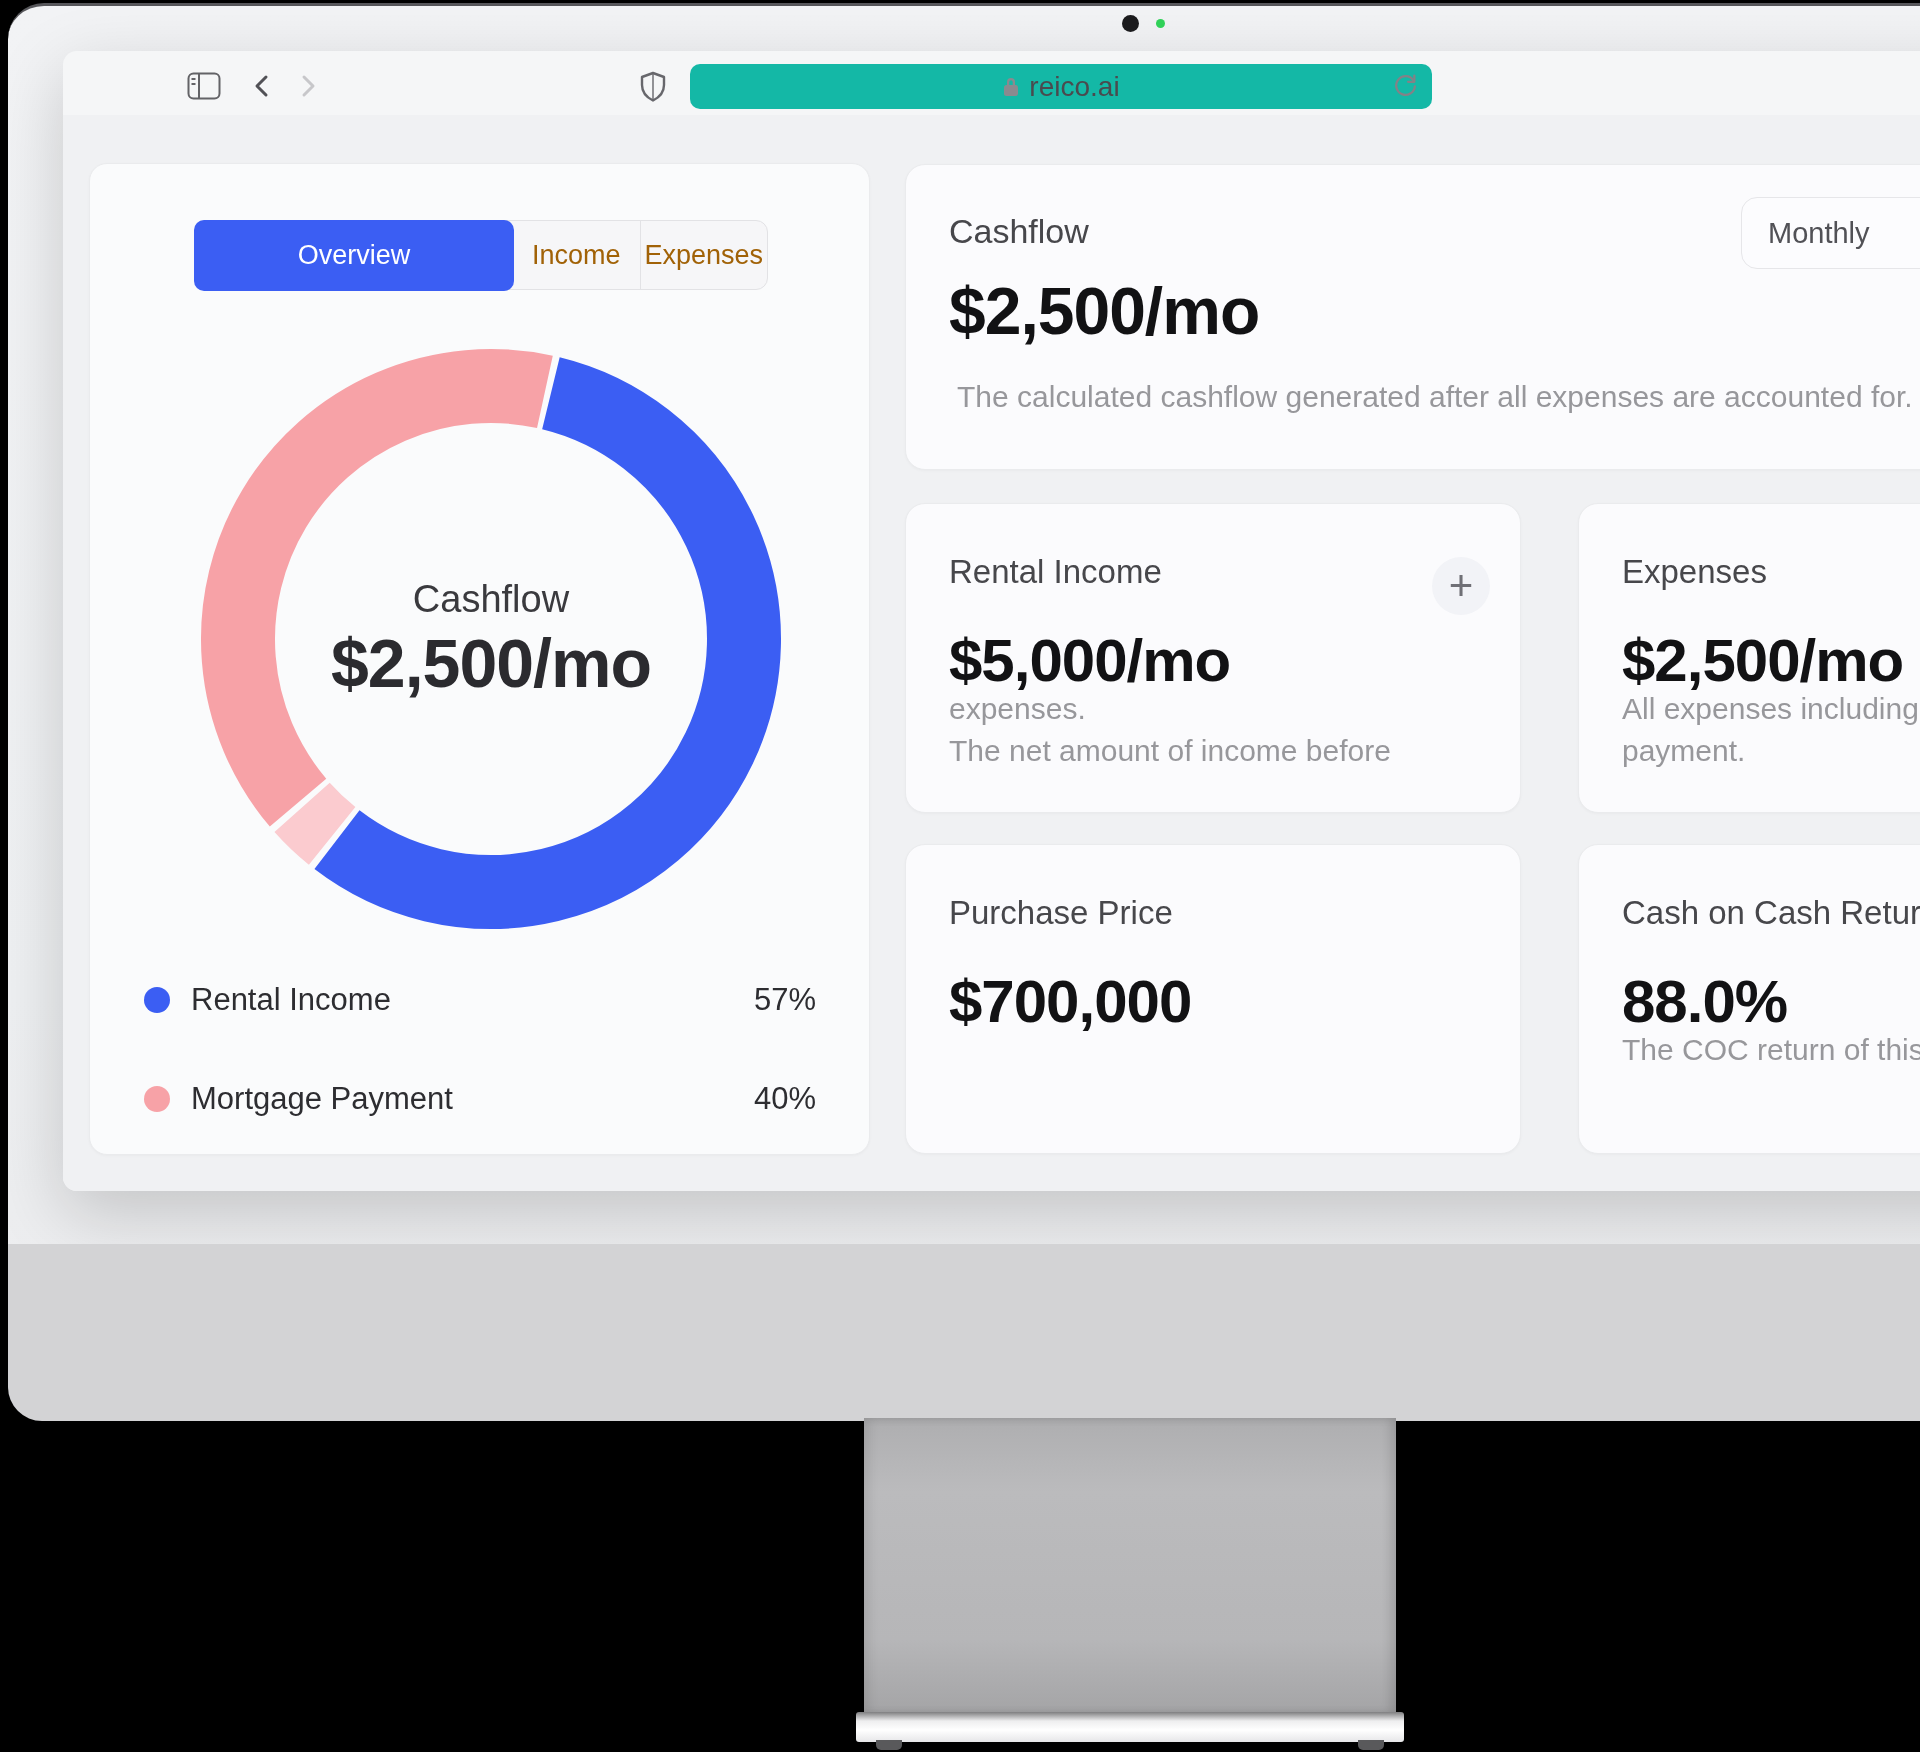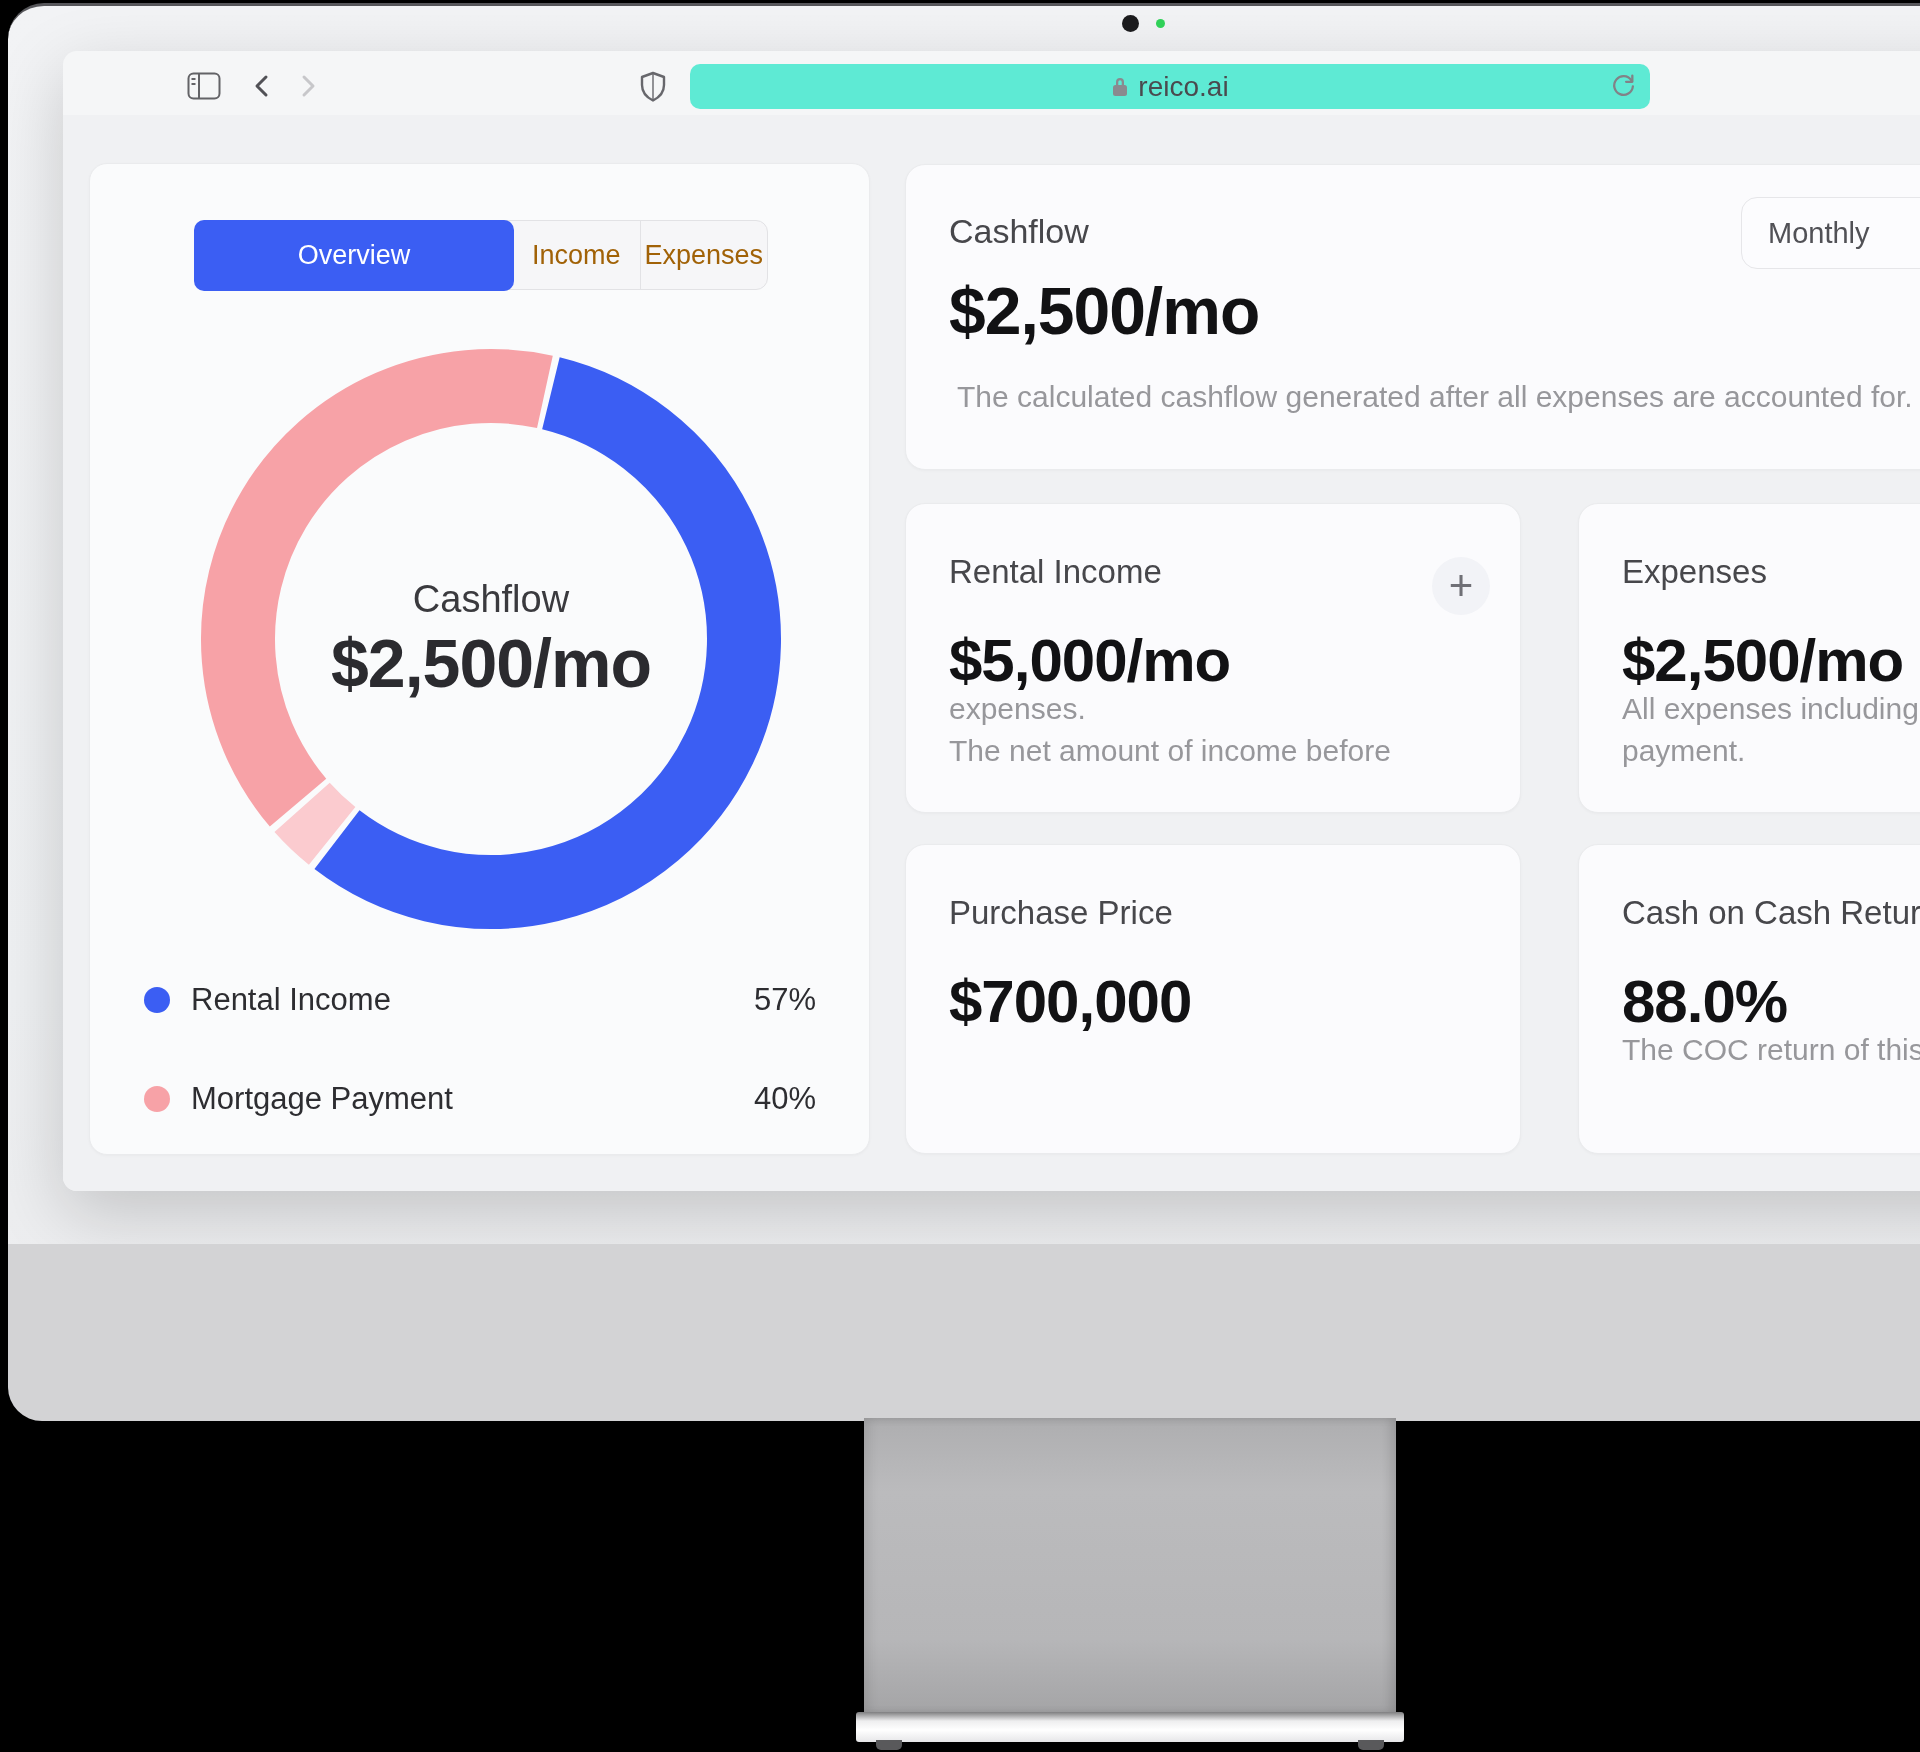--- a/index.html
+++ b/index.html
@@ -41,22 +41,22 @@
   .tl { top:72px; width:17px; height:17px; border-radius:50%; }
   #tl-close { left:25px; background:var(--tl-red); }
   #tl-min   { left:52px; background:var(--tl-yellow); }
   #tl-zoom  { left:79px; background:var(--tl-green); }
   .toolbar-icon { color:#5d5d62; }
   #sidebar-toggle { left:124px; top:21px; }
   #nav-back { left:186px; top:21px; }
   #nav-forward { left:230px; top:21px; }
   #privacy-shield { left:576px; top:20px; }
   #url-bar {
-    left:627px; top:13px; width:960px; height:45px;
-    background:#5eead4; border-radius:10px;
+    left:627px; top:13px; width:742px; height:45px;
+    background:#14b8a6; border-radius:10px;
     display:flex; align-items:center; justify-content:center; gap:9px;
   }
   #url-text { font-size:28px; color:#4a4a4e; }
   #reload-button { position:absolute; right:13px; top:9px; }
   #page { left:0; top:64px; width:2155px; height:1076px; background:#f0f1f3; border-radius:0 0 14px 14px; }
 
   
   .card {
     position:absolute; background:#fbfbfd; border:1px solid #eaebed;
     border-radius:20px; box-shadow:0 1px 3px rgba(20,20,30,.03);

